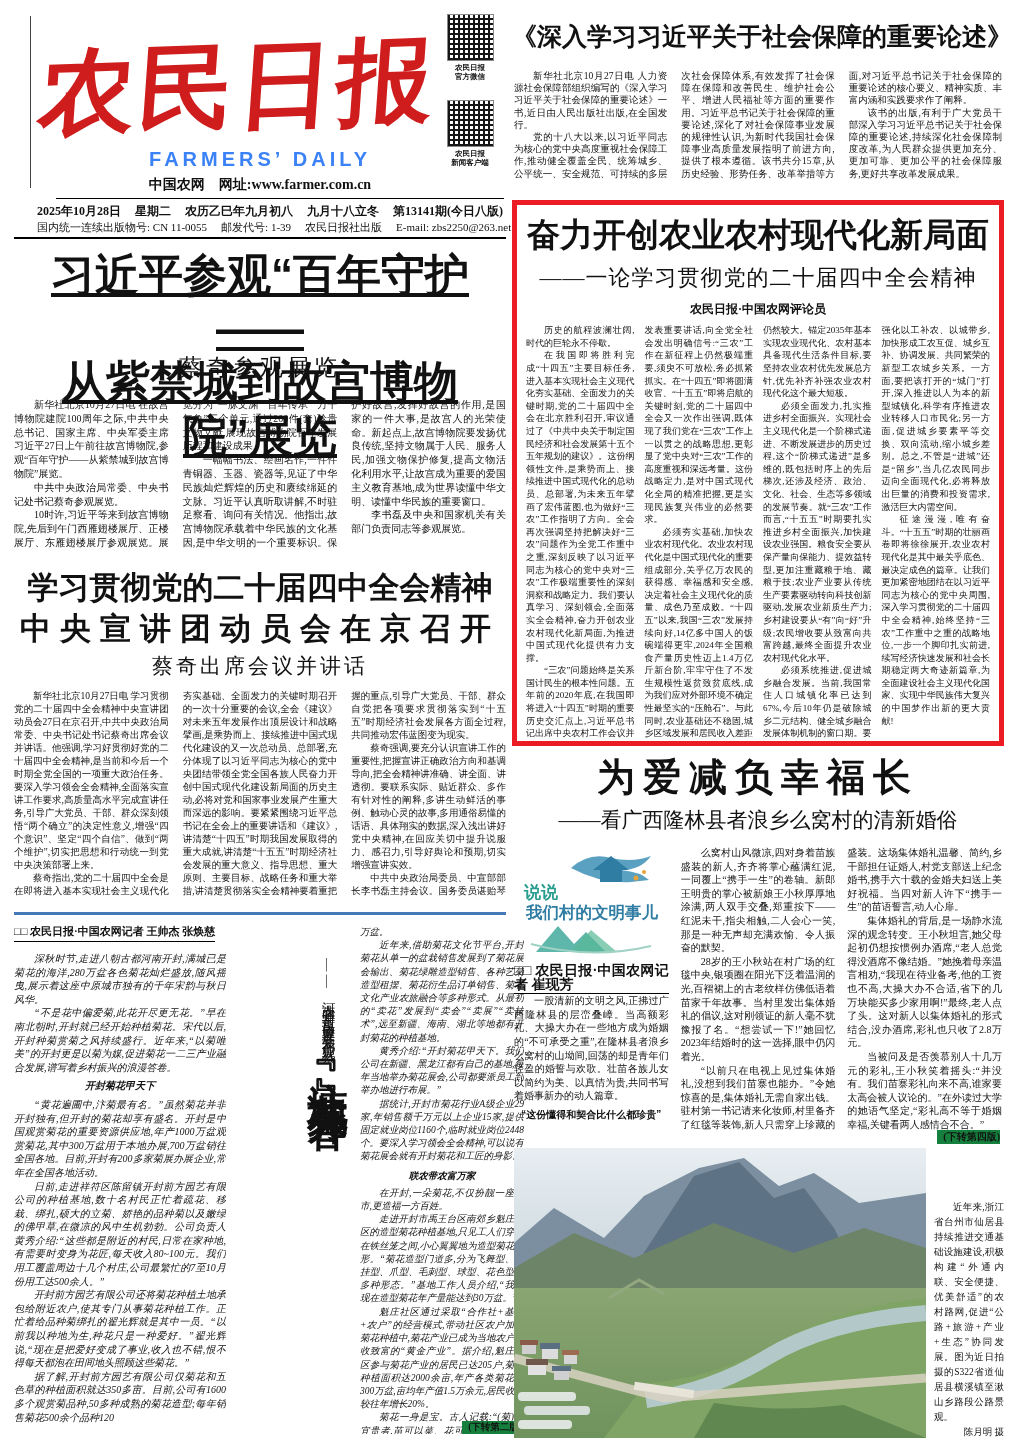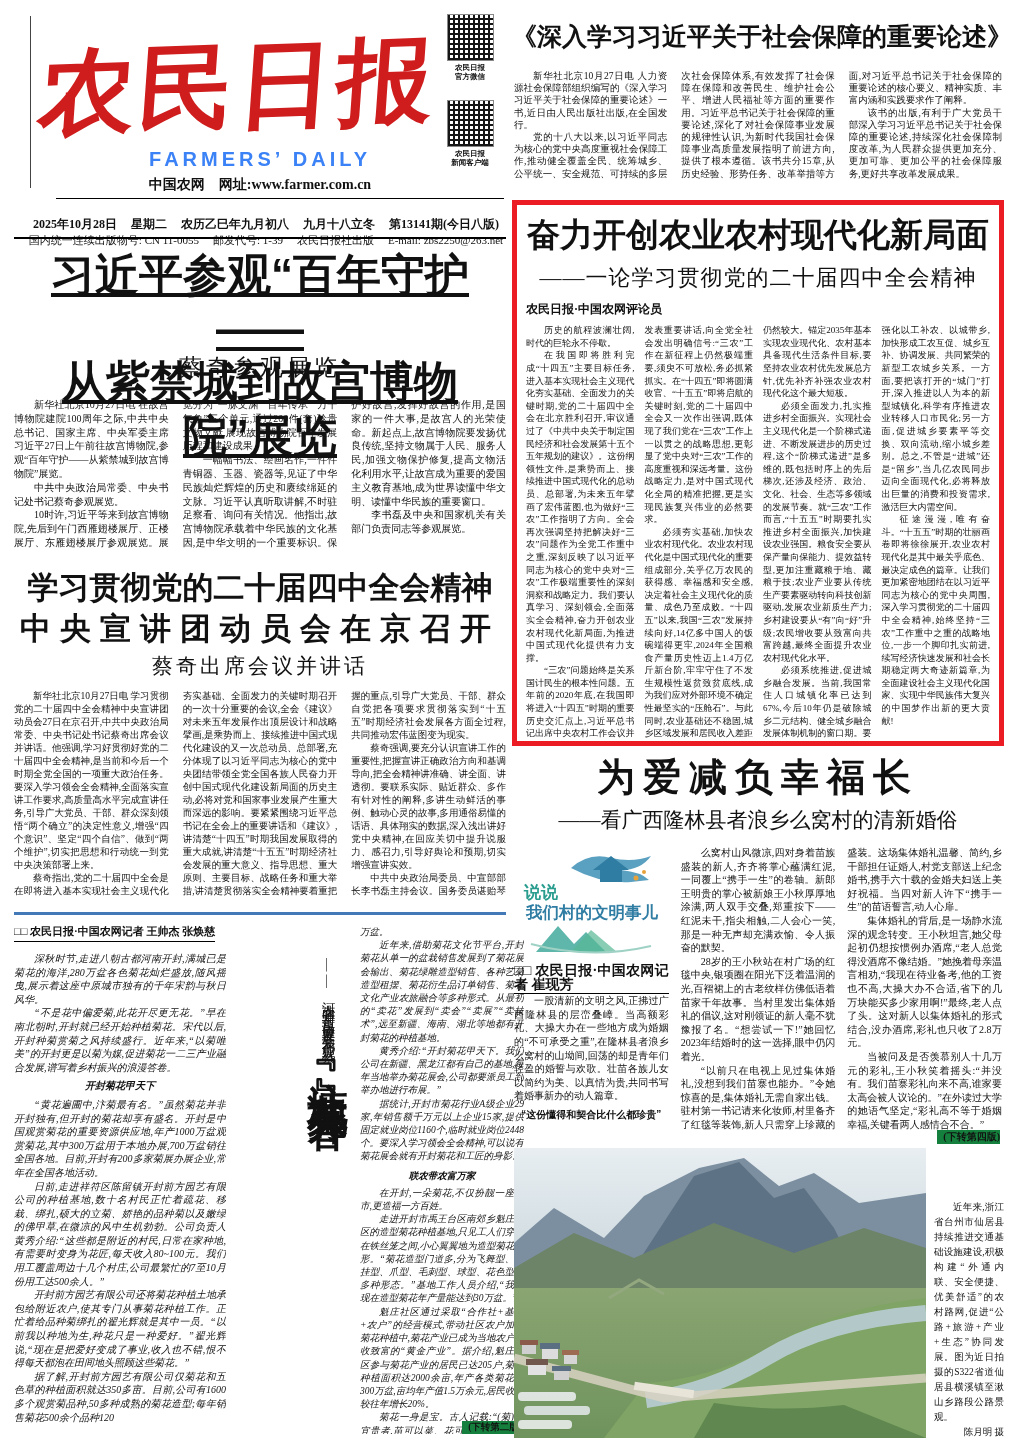--- a/index.html
+++ b/index.html
@@ -15,21 +15,21 @@
   .mast-en{left:90px;top:148px;width:340px;text-align:center;color:#3b82f6;
            font-size:20px;font-weight:bold;letter-spacing:4px;}
   .mast-site{left:90px;top:176px;width:340px;text-align:center;font-size:14px;font-weight:bold;}
   .qr{width:45px;height:45px;border:1px solid #888;
       background:
         repeating-linear-gradient(0deg,#151515 0 2px,transparent 2px 5px),
         repeating-linear-gradient(90deg,#151515 0 2px,#fff 2px 5px);}
   .qr-wrap{left:444px;width:52px;text-align:center;}
   .qr-label{font-size:7.5px;line-height:9px;margin-top:2px;font-weight:bold;}
   .mast-thin-rule{left:56px;top:198px;width:448px;height:1px;background:#000;}
-  .dateline{left:20px;width:492px;text-align:center;font-size:12px;font-weight:bold;white-space:nowrap;margin-top:13px;}
+  .dateline{left:30px;width:492px;text-align:left;font-size:12px;font-weight:bold;white-space:nowrap;}
   .dateline span{margin:0 7px;}
   .dateline2{font-size:11px;font-weight:normal;}
   .rule-heavy{left:14px;top:237px;width:492px;height:2px;background:#000;}
   
   .headline{font-weight:900;text-align:center;line-height:1.22;letter-spacing:0px;}
   .subhead{text-align:center;font-weight:normal;}
   .body-cols{text-align:justify;overflow:hidden;}
   .body-cols p{margin:0;text-indent:2em;}
   .colmn3{column-count:3;column-gap:14px;}
   .colmn4{column-count:4;column-gap:10px;}
@@ -59,21 +59,21 @@
   .vtitle-sub{font-size:13.5px;letter-spacing:3px;padding-left:14px;}
   .vtitle-main{font-size:40px;font-weight:900;letter-spacing:4px;
                font-family:"Liberation Sans","DejaVu Sans",sans-serif;}
   
   .book-headline{left:512px;top:22px;width:490px;font-size:25px;font-weight:900;white-space:nowrap;}
   .book-body{left:514px;top:70px;width:488px;height:124px;font-size:9.5px;line-height:12.2px;}
   .redbox{left:512px;top:200px;width:464px;height:522px;border:5px solid #ec1c24;
           padding:6px 9px 8px 9px;background:#fff;}
   .ed-headline{font-size:33px;margin-top:4px;}
   .ed-subhead{font-size:22px;margin-top:8px;letter-spacing:1px;}
-  .ed-byline{text-align:left;font-size:12px;font-weight:bold;margin:8px 0 6px 0;}
+  .ed-byline{text-align:center;font-size:12px;font-weight:bold;margin:8px 0 6px 0;}
   .ed-body{height:418px;font-size:9px;line-height:12.6px;}
   
   .wed-headline{left:514px;top:754px;width:488px;font-size:38px;letter-spacing:8px;}
   .wed-subhead{left:514px;top:806px;width:488px;font-size:21px;}
   .wed-body{left:514px;top:846px;width:488px;height:298px;font-size:10px;line-height:13.6px;
             column-count:3;column-gap:12px;}
   .wed-logo{break-inside:avoid;width:150px;height:112px;margin:2px auto 4px auto;}
   .wed-byline-row{font-size:14px;margin-bottom:4px;text-indent:0 !important;}
   
   .photo{left:514px;top:1148px;width:412px;height:290px;overflow:hidden;}

